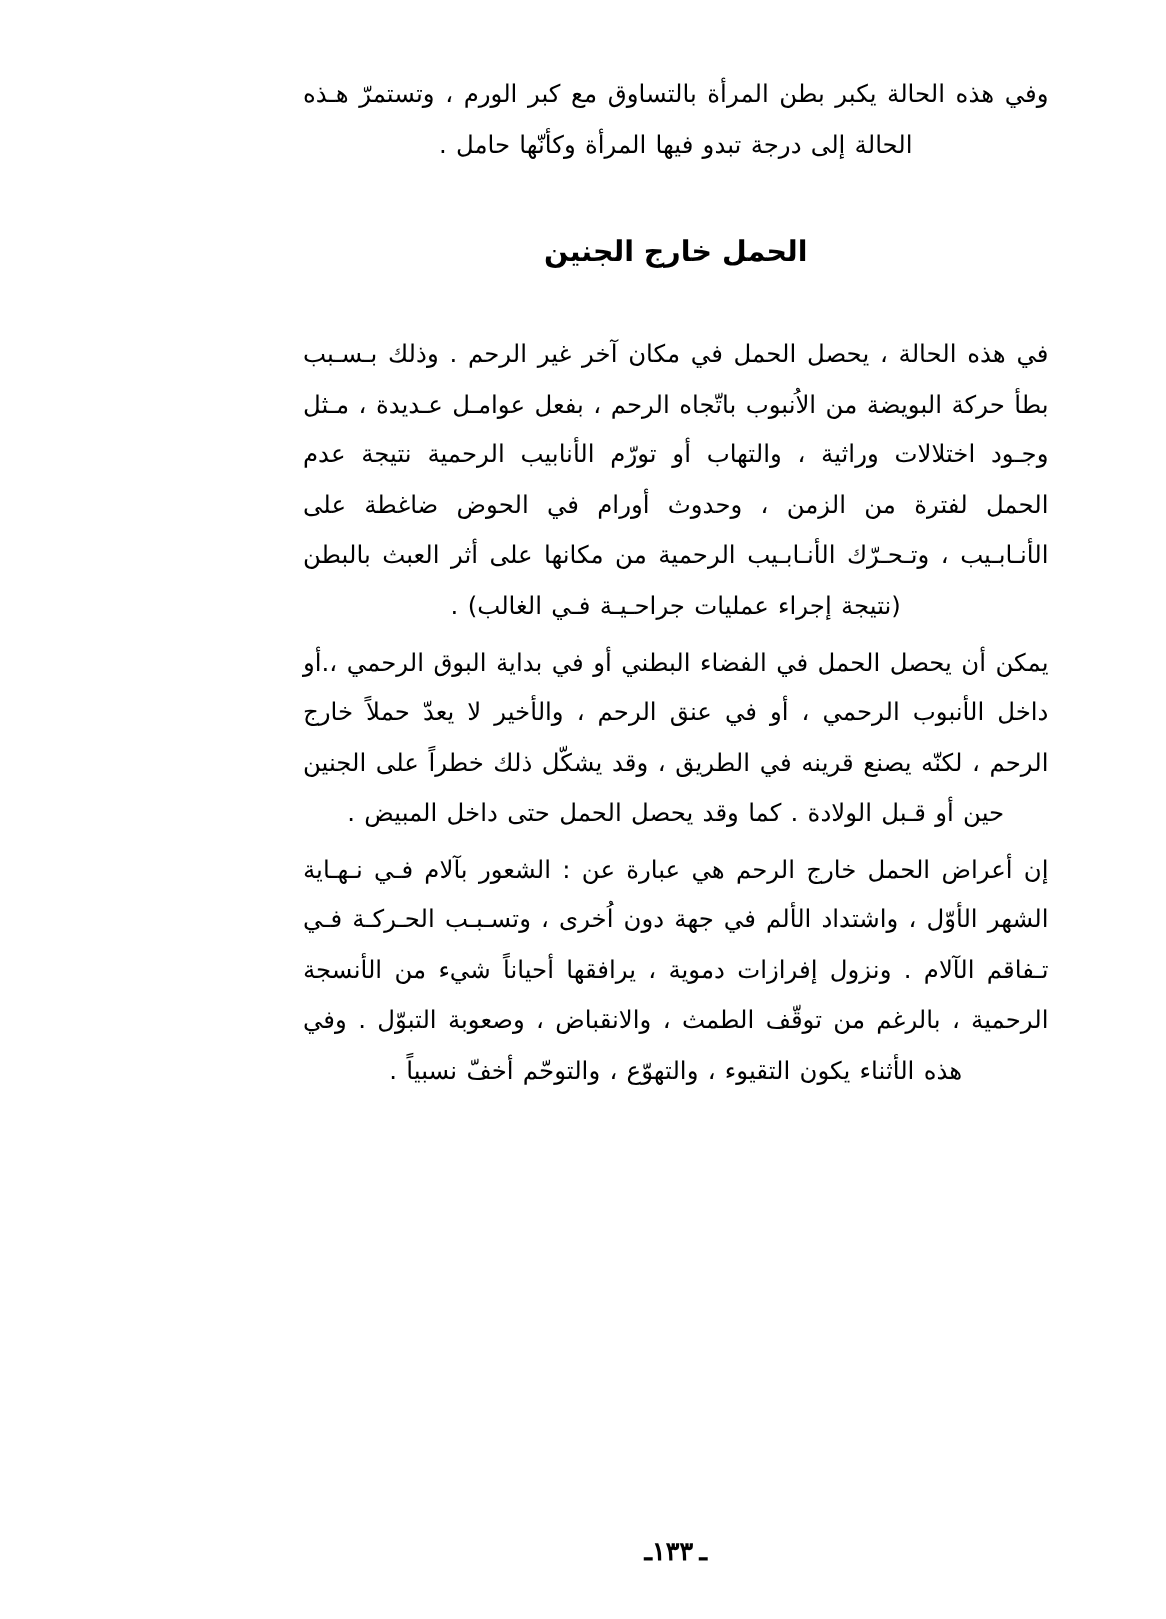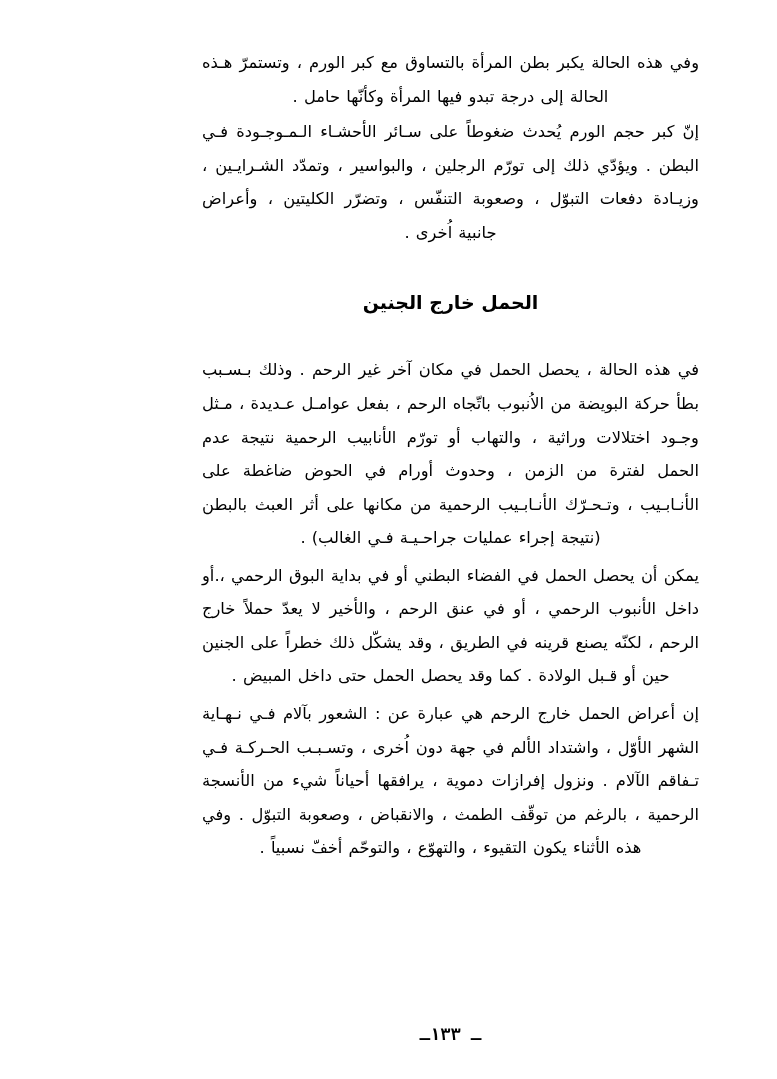--- a/index.html
+++ b/index.html
@@ -41,37 +41,36 @@
     direction: rtl;
   }
   .block-gap-sm { height: 2px; }
   .block-gap-md { height: 4px; }
   .footer {
     position: absolute;
     left: 0;
     right: 0;
     bottom: 34px;
     text-align: center;
-    font-family: Liberation Mono, monospace;
+    font-family: Liberation Serif, serif;
     font-size: 17px;
     font-weight: bold;
     letter-spacing: 1px;
     direction: rtl;
   }
 </style>
 </head>
 <body>
 
 <div class="page">
 
   <p class="para">وفي هذه الحالة يكبر بطن المرأة بالتساوق مع كبر الورم ، وتستمرّ هـذه الحالة إلى درجة تبدو فيها المرأة وكأنّها حامل .</p>
 
   <div class="block-gap-sm"></div>
 
-  <p class="para">إنّ كبر حجم الورم يُحدث ضغوطاً على سـائر الأحشـاء الـمـوجـودة فـي البطن . ويؤدّي ذلك إلى تورّم الرجلين ، والبواسير ، وتمدّد الشـرايـين ، وزيـادة دفعات التبوّل ، وصعوبة التنفّس ، وتضرّر الكليتين ، وأعراض جانبية اُخرى .</p>
 
   <h2 class="heading">الحمل خارج الجنين</h2>
 
   <p class="para">في هذه الحالة ، يحصل الحمل في مكان آخر غير الرحم . وذلك بـسـبب بطأ حركة البويضة من الاُنبوب باتّجاه الرحم ، بفعل عوامـل عـديدة ، مـثل وجـود اختلالات وراثية ، والتهاب أو تورّم الأنابيب الرحمية نتيجة عدم الحمل لفترة من الزمن ، وحدوث أورام في الحوض ضاغطة على الأنـابـيب ، وتـحـرّك الأنـابـيب الرحمية من مكانها على أثر العبث بالبطن (نتيجة إجراء عمليات جراحـيـة فـي الغالب) .</p>
 
   <div class="block-gap-md"></div>
 
   <p class="para">يمكن أن يحصل الحمل في الفضاء البطني أو في بداية البوق الرحمي ،.أو داخل الأنبوب الرحمي ، أو في عنق الرحم ، والأخير لا يعدّ حملاً خارج الرحم ، لكنّه يصنع قرينه في الطريق ، وقد يشكّل ذلك خطراً على الجنين حين أو قـبل الولادة . كما وقد يحصل الحمل حتى داخل المبيض .</p>
 
   <div class="block-gap-md"></div>

